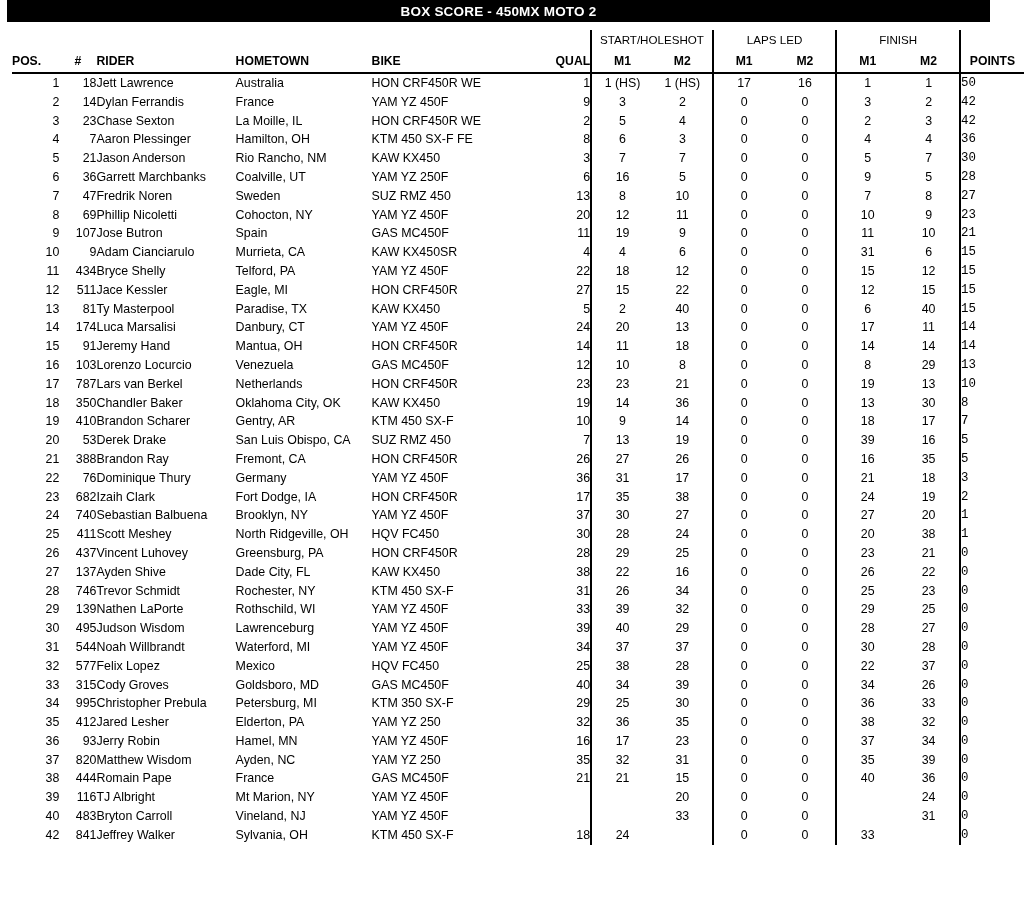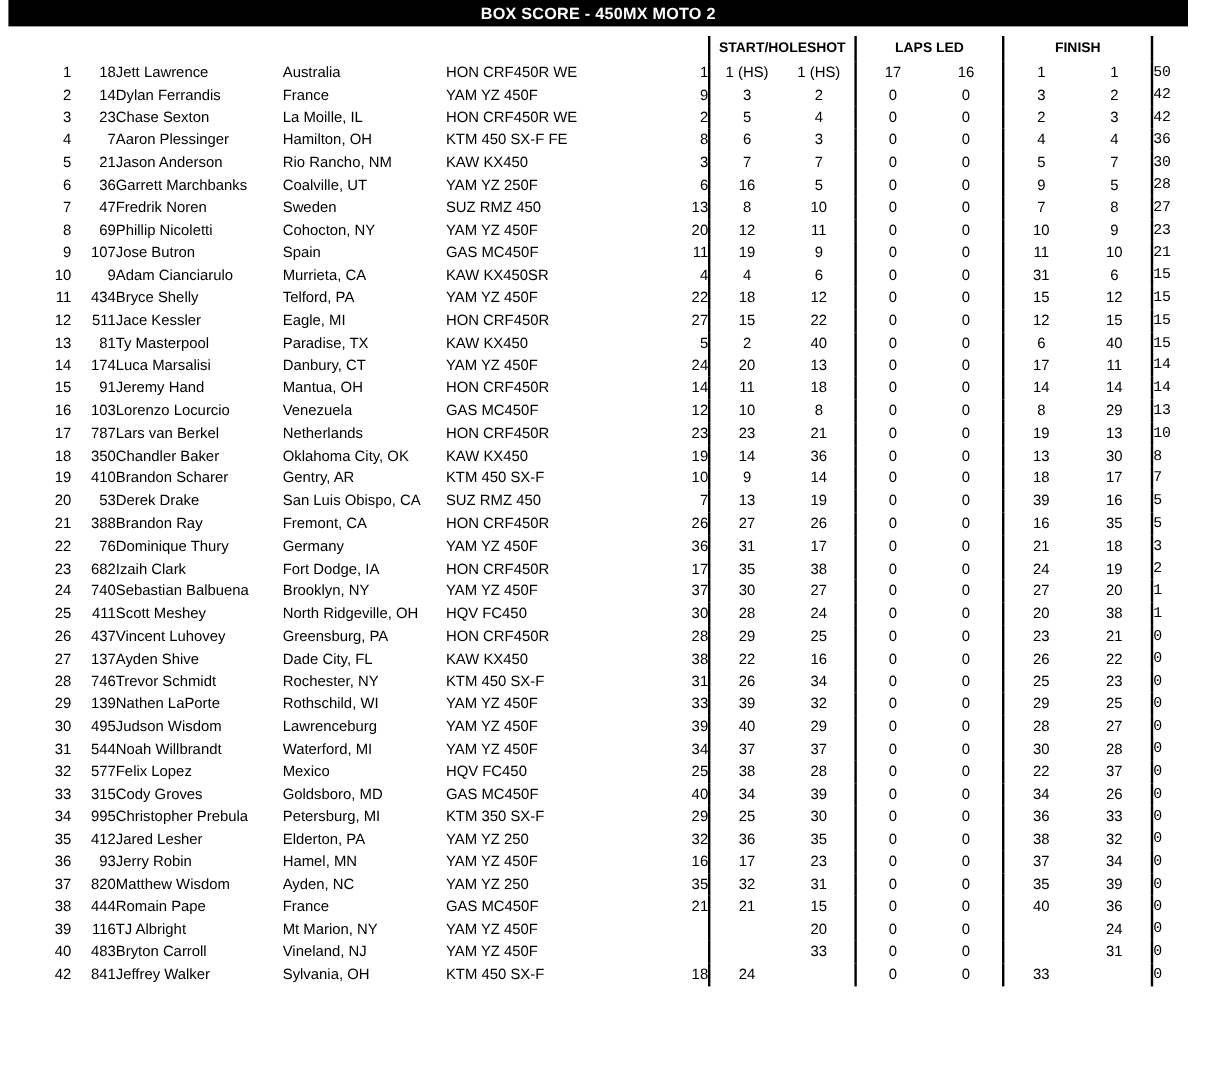--- a/index.html
+++ b/index.html
@@ -64,21 +64,21 @@
     white-space: nowrap;
     font-weight: normal;
     vertical-align: bottom;
   }
 
   
   tr.grouphead th {
     height: 20px;
     line-height: 20px;
     font-size: 11.6px;
-    font-weight: bold;
+    font-weight: normal;
     text-align: center;
     vertical-align: middle;
     padding-bottom: 1px;
   }
 
   
   tr.colhead th {
     height: 20px;
     line-height: 20px;
     font-size: 12.2px;
@@ -150,20 +150,35 @@
           <col class="c-pts">
       </colgroup>
       <thead>
         <tr class="grouphead">
           <th colspan="6"></th>
           <th class="vsep-l" colspan="2">START/HOLESHOT</th>
           <th class="vsep-l" colspan="2">LAPS LED</th>
           <th class="vsep-l" colspan="2">FINISH</th>
           <th class="vsep-l"></th>
         </tr>
+        <tr class="colhead">
+          <th class="a-pos">POS.</th>
+          <th class="a-num">#</th>
+          <th class="a-left">RIDER</th>
+          <th class="a-left">HOMETOWN</th>
+          <th class="a-left">BIKE</th>
+          <th class="a-qual">QUAL</th>
+          <th class="a-ctr vsep-l">M1</th>
+          <th class="a-ctr">M2</th>
+          <th class="a-ctr vsep-l">M1</th>
+          <th class="a-ctr">M2</th>
+          <th class="a-ctr vsep-l">M1</th>
+          <th class="a-ctr">M2</th>
+          <th class="a-pts vsep-l">POINTS</th>
+        </tr>
       </thead>
       <tbody id="table-body">
           <tr class="datarow">
             <td class="a-pos">1</td>
             <td class="a-num">18</td>
             <td class="a-left">Jett Lawrence</td>
             <td class="a-left">Australia</td>
             <td class="a-left">HON CRF450R WE</td>
             <td class="a-qual">1</td>
             <td class="a-ctr vsep-l">1 (HS)</td>

